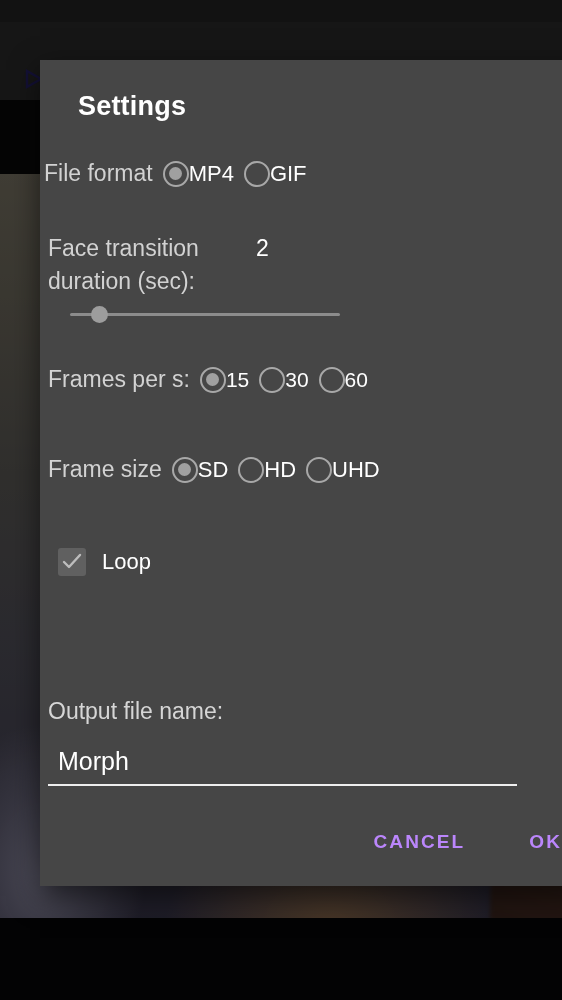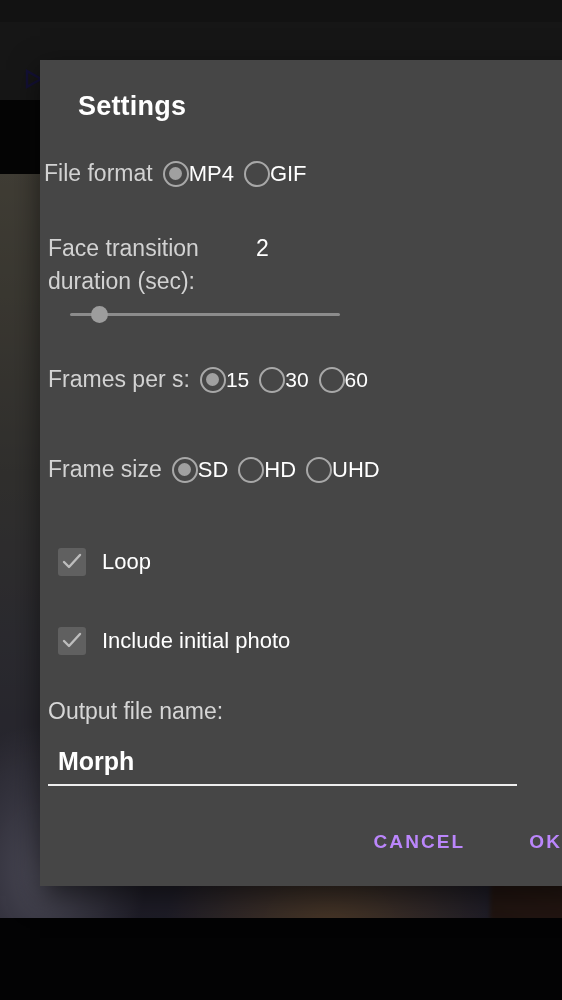--- a/index.html
+++ b/index.html
@@ -256,21 +256,20 @@
     width: 469px;
     height: 44px;
     background: transparent;
     border: none;
     border-bottom: 2px solid #eeeeee;
     color: #ffffff;
     font-size: 25px;
     font-family: "Liberation Sans", sans-serif;
     padding: 0 0 4px 10px;
     outline: none;
-    font-weight: bold;
   }
 
   
   #dialog-actions {
     position: absolute;
     right: 14px;
     top: 763px;
     display: flex;
     align-items: center;
   }
@@ -380,28 +379,20 @@
 
     <div class="check-row" id="row-loop">
       <span class="checkbox">
         <svg width="20" height="18" viewBox="0 0 20 18">
           <path d="M2 9 L7 14 L18 2" fill="none" stroke="#bdbdbd" stroke-width="2.4" stroke-linecap="round" stroke-linejoin="round"></path>
         </svg>
       </span>
       <span class="check-label">Loop</span>
     </div>
 
-    <div class="check-row" id="row-include-photo">
-      <span class="checkbox">
-        <svg width="20" height="18" viewBox="0 0 20 18">
-          <path d="M2 9 L7 14 L18 2" fill="none" stroke="#bdbdbd" stroke-width="2.4" stroke-linecap="round" stroke-linejoin="round"></path>
-        </svg>
-      </span>
-      <span class="check-label">Include initial photo</span>
-    </div>
 
     <div id="output-name-block">
       <div class="out-label">Output file name:</div>
       <input id="output-name-input" type="text" value="Morph" placeholder="File name" style="">
     </div>
 
     <div id="dialog-actions">
       <button class="dlg-btn" id="cancel-button">CANCEL</button>
       <button class="dlg-btn" id="ok-button">OK</button>
     </div>

